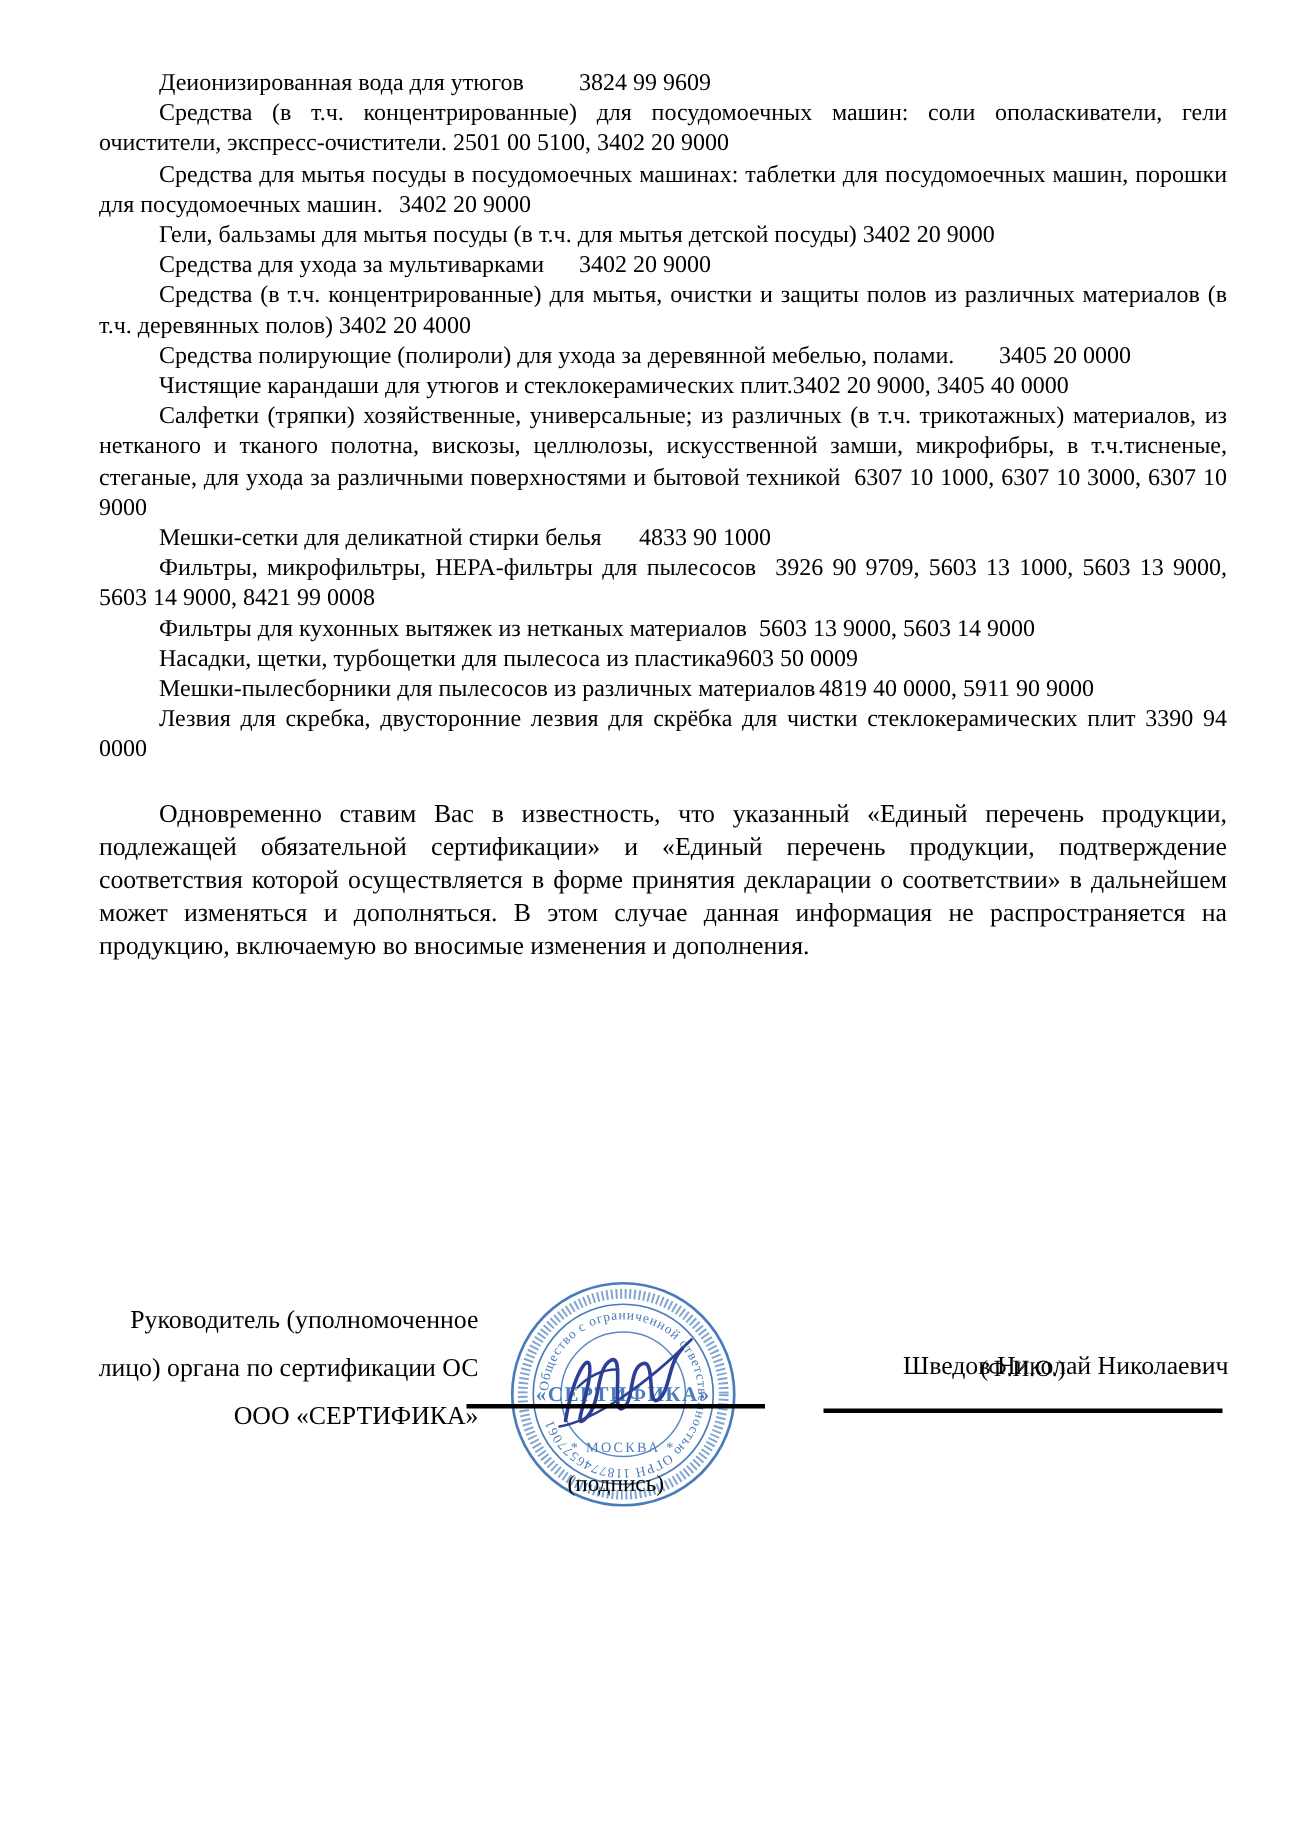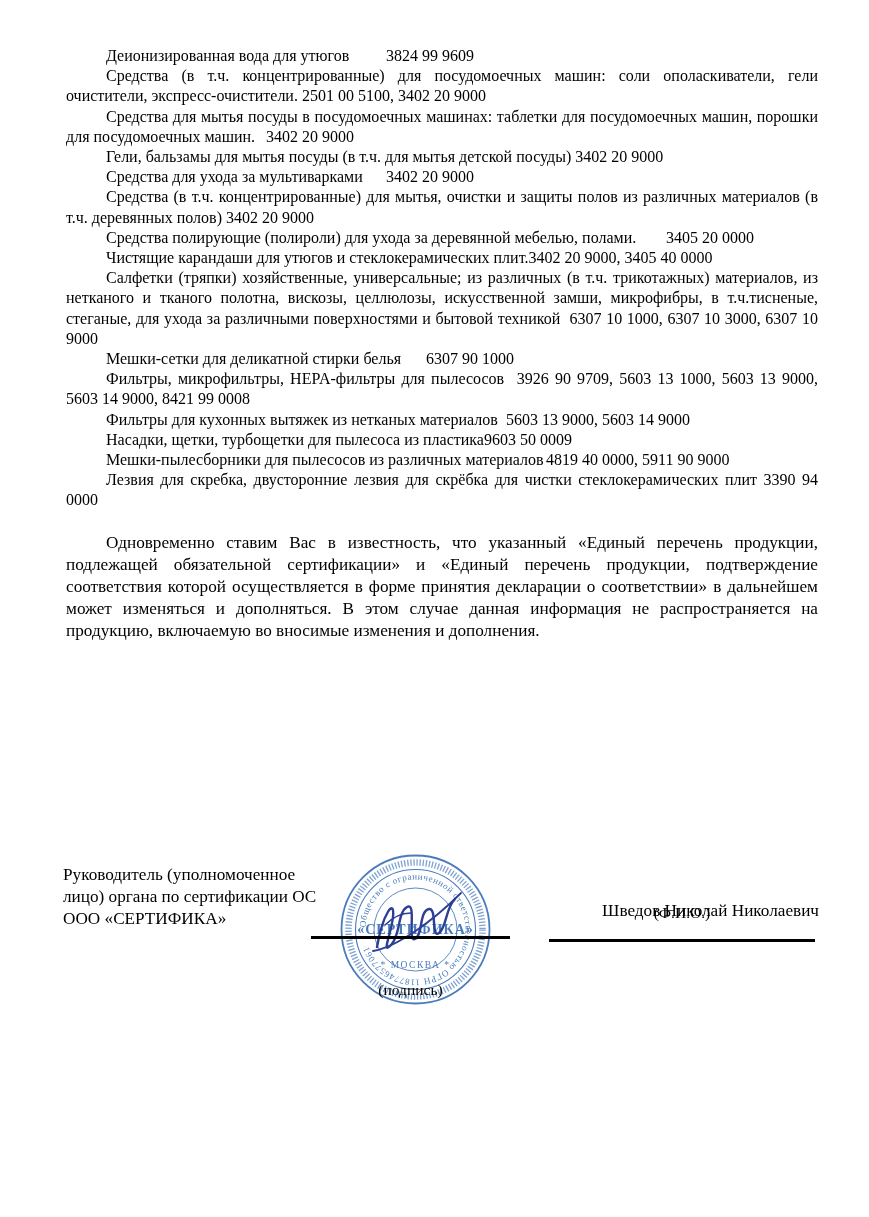--- a/index.html
+++ b/index.html
@@ -36,21 +36,21 @@
   .closing{
     margin:21px 0 16px 0;
     font-size:17.2px;
     line-height:22px;
     text-align:justify;
     text-indent:40px;
   }
   .sig-title{
     position:absolute;
     left:63px;top:864px;width:256px;
-    font-size:17.2px;line-height:22px;
+    font-size:17.2px;line-height:32px;text-align:right;
   }
   .stamp{
     position:absolute;
     left:337px;top:851px;
     width:157px;height:157px;
     z-index:1;
   }
   .stamp-stroke{stroke:var(--stamp-ink);fill:none;}
   .stamp-fill{fill:var(--stamp-ink);stroke:none;}
   .sign-stroke{stroke:var(--sign-ink);fill:none;stroke-linecap:round;stroke-linejoin:round;}
@@ -78,25 +78,25 @@
 
 <div class="page">
 
   <div class="content">
     <div id="product-list">
         <p class="item">Деионизированная вода для утюгов	3824 99 9609</p>
         <p class="item">Средства (в т.ч. концентрированные) для посудомоечных машин: соли ополаскиватели, гели очистители, экспресс-очистители. 2501 00 5100, 3402 20 9000</p>
         <p class="item">Средства для мытья посуды в посудомоечных машинах: таблетки для посудомоечных машин, порошки для посудомоечных машин.	3402 20 9000</p>
         <p class="item">Гели, бальзамы для мытья посуды (в т.ч. для мытья детской посуды) 3402 20 9000</p>
         <p class="item">Средства для ухода за мультиварками	3402 20 9000</p>
-        <p class="item">Средства (в т.ч. концентрированные) для мытья, очистки и защиты полов из различных материалов (в т.ч. деревянных полов)	3402 20 9000</p>
+        <p class="item">Средства (в т.ч. концентрированные) для мытья, очистки и защиты полов из различных материалов (в т.ч. деревянных полов)	3402 20 4000</p>
         <p class="item">Средства полирующие (полироли) для ухода за деревянной мебелью, полами.	3405 20 0000</p>
         <p class="item">Чистящие карандаши для утюгов и стеклокерамических плит.3402 20 9000, 3405 40 0000</p>
         <p class="item">Салфетки (тряпки) хозяйственные, универсальные; из различных (в т.ч. трикотажных) материалов, из нетканого и тканого полотна, вискозы, целлюлозы, искусственной замши, микрофибры, в т.ч.тисненые, стеганые, для ухода за различными поверхностями и бытовой техникой  6307 10 1000, 6307 10 3000, 6307 10 9000</p>
-        <p class="item">Мешки-сетки для деликатной стирки белья	6307 90 1000</p>
+        <p class="item">Мешки-сетки для деликатной стирки белья	4833 90 1000</p>
         <p class="item">Фильтры, микрофильтры, HEPA-фильтры для пылесосов	3926 90 9709, 5603 13 1000, 5603 13 9000, 5603 14 9000, 8421 99 0008</p>
         <p class="item">Фильтры для кухонных вытяжек из нетканых материалов	5603 13 9000, 5603 14 9000</p>
         <p class="item">Насадки, щетки, турбощетки для пылесоса из пластика9603 50 0009</p>
         <p class="item">Мешки-пылесборники для пылесосов из различных материалов	4819 40 0000, 5911 90 9000</p>
         <p class="item">Лезвия для скребка, двусторонние лезвия для скрёбка для чистки стеклокерамических плит 3390 94 0000</p>
       </div>
     <p class="closing">Одновременно ставим Вас в известность, что указанный «Единый перечень продукции, подлежащей обязательной сертификации» и «Единый перечень продукции, подтверждение соответствия которой осуществляется в форме принятия декларации о соответствии» в дальнейшем может изменяться и дополняться. В этом случае данная информация не распространяется на продукцию, включаемую во вносимые изменения и дополнения.</p>
   </div>
 
   <div class="sig-title">Руководитель (уполномоченное лицо) органа по сертификации ОС ООО «СЕРТИФИКА»</div>

